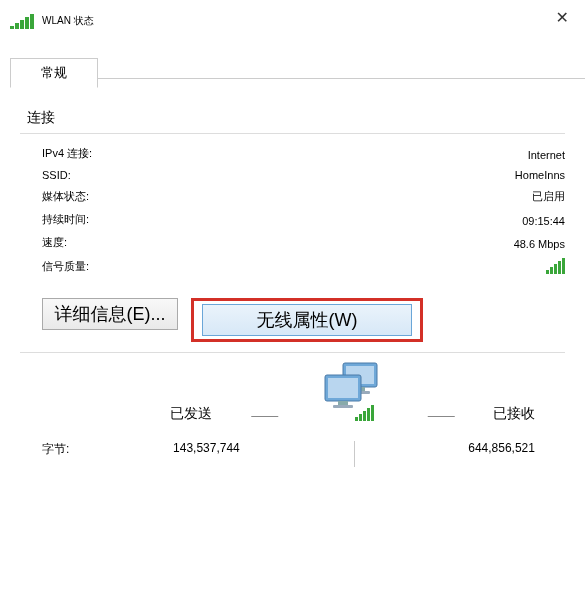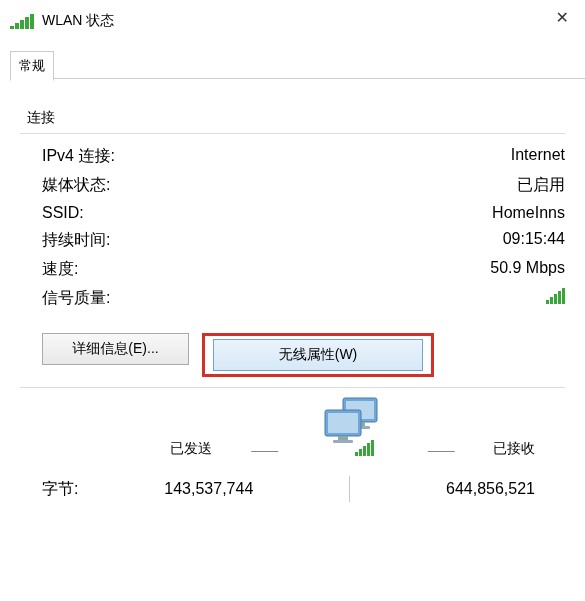--- a/index.html
+++ b/index.html
@@ -1,34 +1,34 @@
 <!DOCTYPE html>
 <html><head>
 <meta charset="utf-8">
 <style>
 html,body{margin:0;padding:0;font-family:"Segoe UI","Microsoft YaHei",sans-serif;font-size:14px;color:#000;background:#fff}
 .window{width:585px;height:601px;box-sizing:border-box;background:#fff;position:relative}
 .titlebar{display:flex;align-items:center;padding:6px 10px 0 10px;height:30px}
-.titlebar .title{margin-left:8px;font-size:14px}
+.titlebar .title{margin-left:8px;font-size:10px}
 .close{position:absolute;right:16px;top:8px;font-size:16px;font-weight:300;color:#333;cursor:default}
 .tabs{margin:14px 0 0 10px;height:28px;border-bottom:1px solid #ccc;position:relative}
-.tab{display:inline-block;padding:5px 8px;border:1px solid #ccc;border-bottom:1px solid #fff;background:#fff;position:relative;top:1px;font-size:13px}
+.tab{display:inline-block;padding:5px 30px;border:1px solid #ccc;border-bottom:1px solid #fff;background:#fff;position:relative;top:8px;font-size:13px}
 .content{padding:10px 20px 0 20px}
 .section-title{margin:20px 0 6px 7px;font-size:14px}
 .rule{border:none;border-top:1px solid #ddd;margin:2px 0 8px 0}
-.row{display:flex;justify-content:space-between;align-items:flex-start;padding:4px 0 4px 22px;font-size:16px}
+.row{display:flex;justify-content:space-between;align-items:flex-end;padding:4px 0 4px 22px;font-size:11px}
 .buttons{display:flex;gap:24px;margin:20px 0 10px 22px}
-.btn{width:147px;height:32px;border:1px solid #aaa;background:linear-gradient(#f8f8f8,#e9e9e9);font-size:14px;cursor:default}
+.btn{width:136px;height:32px;border:1px solid #aaa;background:linear-gradient(#f8f8f8,#e9e9e9);font-size:18px;cursor:default}
 .btn-highlight-box{border:3px solid #d33027;padding:3px 8px;margin-left:-11px}
-.btn2{width:210px;height:32px;border:1px solid #6aa6d8;background:linear-gradient(#eaf3fb,#d7e8f7);font-size:14px;cursor:default}
+.btn2{width:210px;height:32px;border:1px solid #6aa6d8;background:linear-gradient(#eaf3fb,#d7e8f7);font-size:18px;cursor:default}
 .activity{margin-top:8px}
 .activity-row{display:flex;align-items:flex-end;justify-content:space-between;padding:0 30px 0 150px}
 .dash{color:#888;letter-spacing:-1px}
 .monitor{position:relative;width:72px;height:62px}
-.bytes-row{display:flex;justify-content:space-between;align-items:center;padding:18px 30px 0 22px;font-size:16px}
+.bytes-row{display:flex;justify-content:space-between;align-items:flex-start;padding:18px 30px 0 22px;font-size:12px}
 .bytes-row .sep{width:1px;height:26px;background:#c9c9c9;margin:0 10px}
 
 .sig{display:inline-flex;align-items:flex-end;gap:1px;vertical-align:middle}
 .sig span{width:3px;background:#3aa63a}
 .sig.small span{width:4px}
 .sig .b1{height:4px}.sig .b2{height:7px}.sig .b3{height:10px}.sig .b4{height:13px}.sig .b5{height:16px}
 .sig.small .b1{height:3px}.sig.small .b2{height:6px}.sig.small .b3{height:9px}.sig.small .b4{height:12px}.sig.small .b5{height:15px}
 </style>
 </head>
 <body>
@@ -52,34 +52,34 @@
 
   <div class="content">
     <div class="section-title">连接</div>
     <hr class="rule">
 
     <div class="row">
       <span>IPv4 连接:</span>
       <span>Internet</span>
     </div>
     <div class="row">
+      <span>SSID:</span>
+      <span>HomeInns</span>
+    </div>
+    <div class="row">
       <span>媒体状态:</span>
       <span>已启用</span>
-    </div>
-    <div class="row">
-      <span>SSID:</span>
-      <span>HomeInns</span>
     </div>
     <div class="row">
       <span>持续时间:</span>
       <span>09:15:44</span>
     </div>
     <div class="row">
       <span>速度:</span>
-      <span>50.9 Mbps</span>
+      <span>48.6 Mbps</span>
     </div>
     <div class="row">
       <span>信号质量:</span>
       <span class="sig">
         <span class="b1"></span>
           <span class="b2"></span>
           <span class="b3"></span>
           <span class="b4"></span>
           <span class="b5"></span>
       </span>

